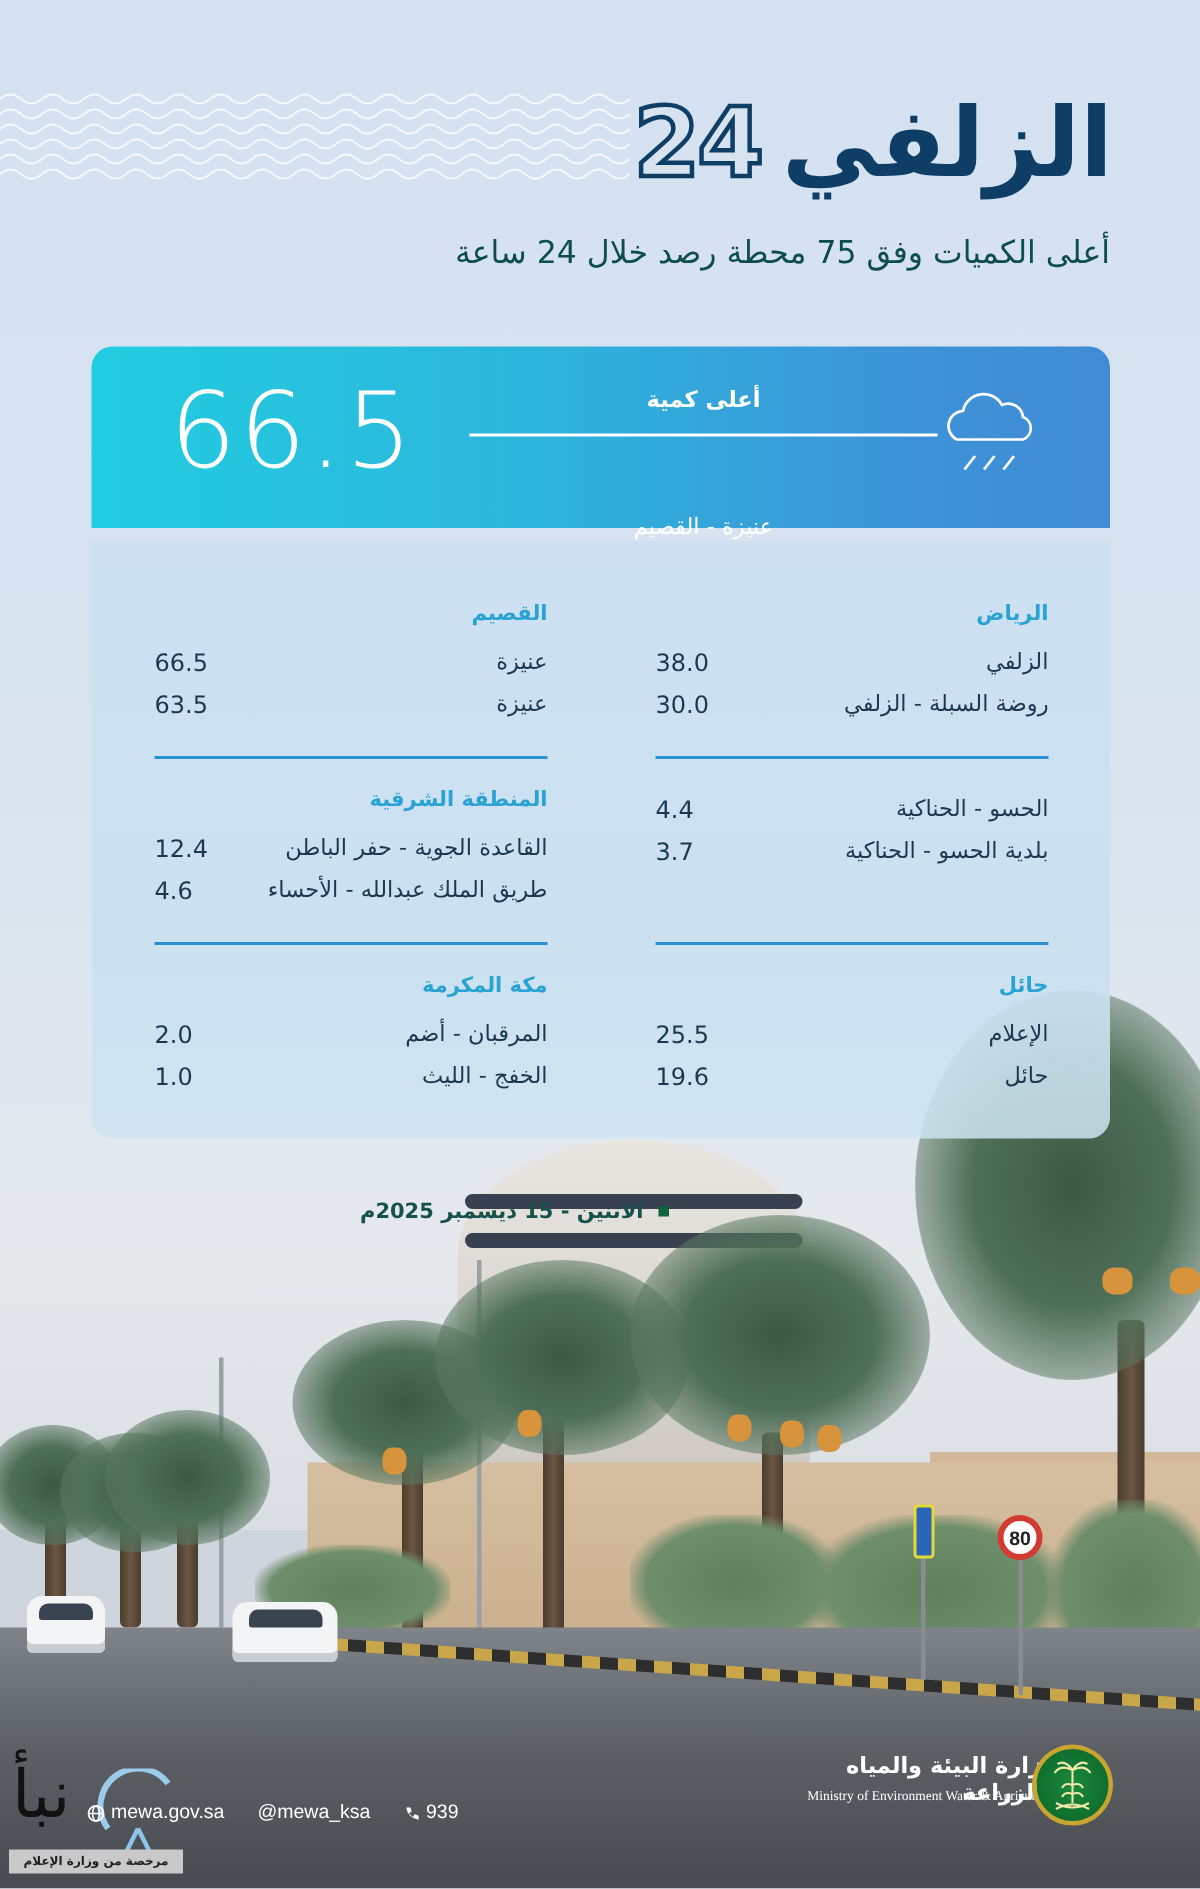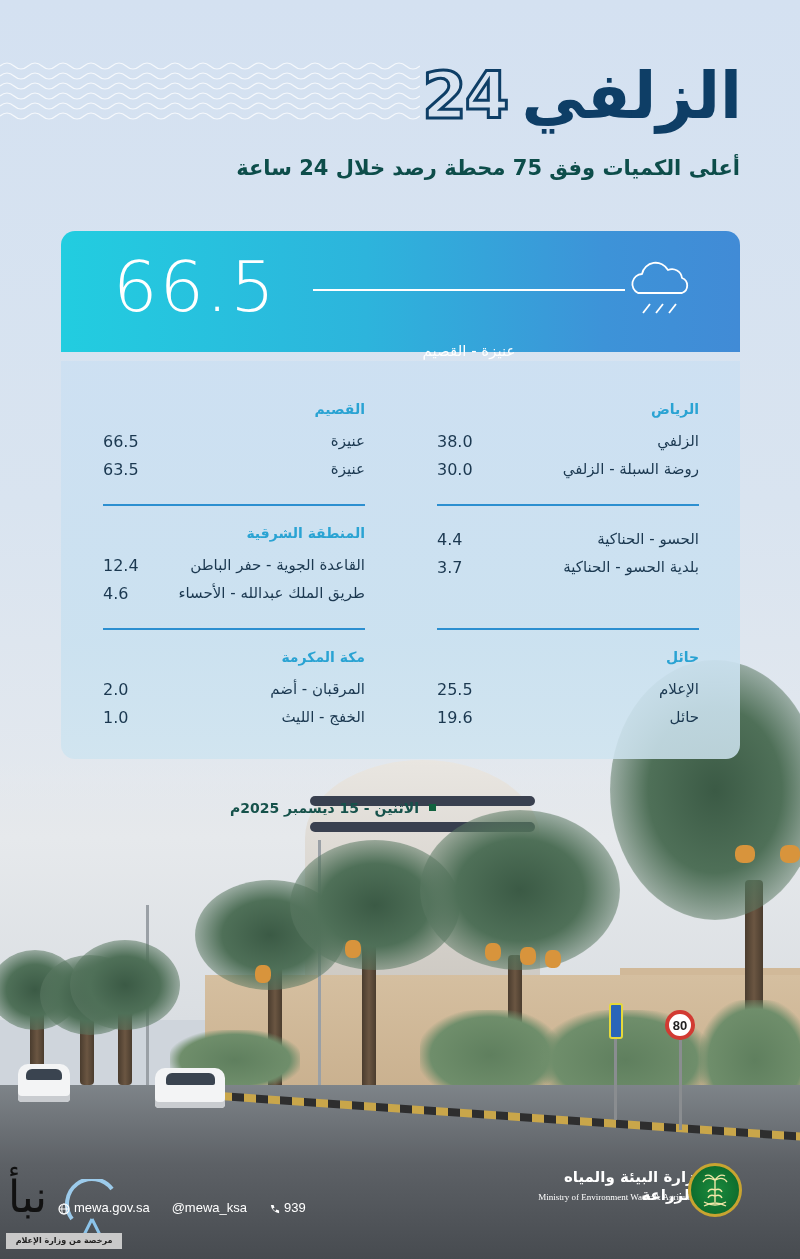--- a/index.html
+++ b/index.html
@@ -42,21 +42,21 @@
   
   .waves { position: absolute; left: 0; top: 60px; width: 420px; height: 70px; opacity: .85; }
 
   
   .title { position: absolute; right: 58px; top: 56px; height: 80px; direction: rtl;
     display: flex; align-items: center; gap: 14px; }
   .title-word { font-family: "DejaVu Sans", sans-serif; font-weight: bold; font-size: 64px; color: #0e3e66; line-height: 1; }
   .title-num { font-family: "DejaVu Sans", sans-serif; font-weight: bold; font-size: 64px; line-height: 1;
     color: #d8e3f0; -webkit-text-stroke: 3px #0e3e66; letter-spacing: -2px; }
   .subtitle { position: absolute; right: 60px; top: 156px; direction: rtl;
-    font-size: 21px; color: #0d4d4a; font-weight: bold; }
+    font-size: 21px; color: #0d4d4a; font-weight: normal; }
 
   
   .highlight { position: absolute; left: 61px; top: 231px; width: 679px; height: 121px;
     border-radius: 14px 14px 0 0;
     background: linear-gradient(90deg, #22cde0 0%, #2db4dc 45%, #3d93d8 80%, #418bd6 100%); }
   .hl-value { position: absolute; left: 52px; top: 18px; font-family: "DejaVu Sans", sans-serif;
     font-weight: 200; font-size: 70px; color: #ffffff; letter-spacing: 2px; line-height: 1.1; }
   .hl-label { position: absolute; left: 252px; width: 312px; top: 26px; text-align: center; direction: rtl;
     font-size: 15px; font-weight: bold; color: #fff; }
   .hl-line { position: absolute; left: 252px; top: 58px; width: 312px; height: 2px; background: #ffffff; }
@@ -69,21 +69,21 @@
     border-radius: 0 0 14px 14px;
     background: linear-gradient(180deg, rgba(205,224,242,0.96) 0%, rgba(202,225,240,0.93) 70%, rgba(206,228,240,0.85) 100%); }
   .region { position: absolute; direction: rtl; width: 262px; }
   .region-title { font-size: 14px; font-weight: bold; color: #2aa3d3; height: 26px; }
   .row { display: flex; justify-content: space-between; align-items: center; height: 28px; }
   .row-name { font-size: 15px; color: #1b3850; }
   .row-val { font-size: 16px; color: #1b3850; direction: ltr; }
   .region-sep { position: absolute; width: 262px; height: 2px; background: #2c8fd0; }
 
   
-  .notes { position: absolute; left: 230px; top: 794px; direction: rtl; }
+  .notes { position: absolute; left: 240px; top: 794px; direction: rtl; }
   .note { display: flex; align-items: center; gap: 10px; height: 27px; font-size: 14px; color: #16524b; font-weight: bold; white-space: nowrap; }
   .note-bullet { width: 7px; height: 7px; background: #11623f; }
 
   
   .footer-contacts { position: absolute; left: 58px; top: 1200px; display: flex; gap: 22px; align-items: center;
     font-size: 13px; color: #ffffff; font-family: "Liberation Sans", sans-serif; }
   .contact { display: flex; align-items: flex-end; gap: 4px; }
   .ministry { position: absolute; left: 522px; top: 1168px; width: 260px; height: 44px; }
   .ministry-ar { position: absolute; right: 78px; top: 0; direction: rtl; font-size: 15px; color: #ffffff; font-weight: bold; }
   .ministry-en { position: absolute; right: 78px; top: 24px; font-size: 9px; color: #ffffff; font-family: "Liberation Serif", serif; white-space: nowrap; }
@@ -164,20 +164,21 @@
 </svg>
 
 <div class="title">
   <span class="title-word">الزلفي</span>
   <span class="title-num">24</span>
 </div>
 <div class="subtitle">أعلى الكميات وفق 75 محطة رصد خلال 24 ساعة</div>
 
 <div class="highlight">
   <div class="hl-value">66.5</div>
+  <div class="hl-label">أعلى كمية</div>
   <div class="hl-line"></div>
   <div class="hl-loc">عنيزة - القصيم</div>
   <svg class="hl-icon" viewBox="0 0 90 70">
     <path d="M14 40 a10 10 0 0 1 4 -19 a14 14 0 0 1 26 -4 a10 10 0 0 1 14 8 a8 8 0 0 1 0 15 z" fill="none" stroke="#ffffff" stroke-width="1.8" stroke-linejoin="round"></path>
     <line x1="19" y1="60" x2="26" y2="51" stroke="#ffffff" stroke-width="1.8"></line>
     <line x1="32" y1="60" x2="39" y2="51" stroke="#ffffff" stroke-width="1.8"></line>
     <line x1="45" y1="60" x2="52" y2="51" stroke="#ffffff" stroke-width="1.8"></line>
   </svg>
 </div>
 

